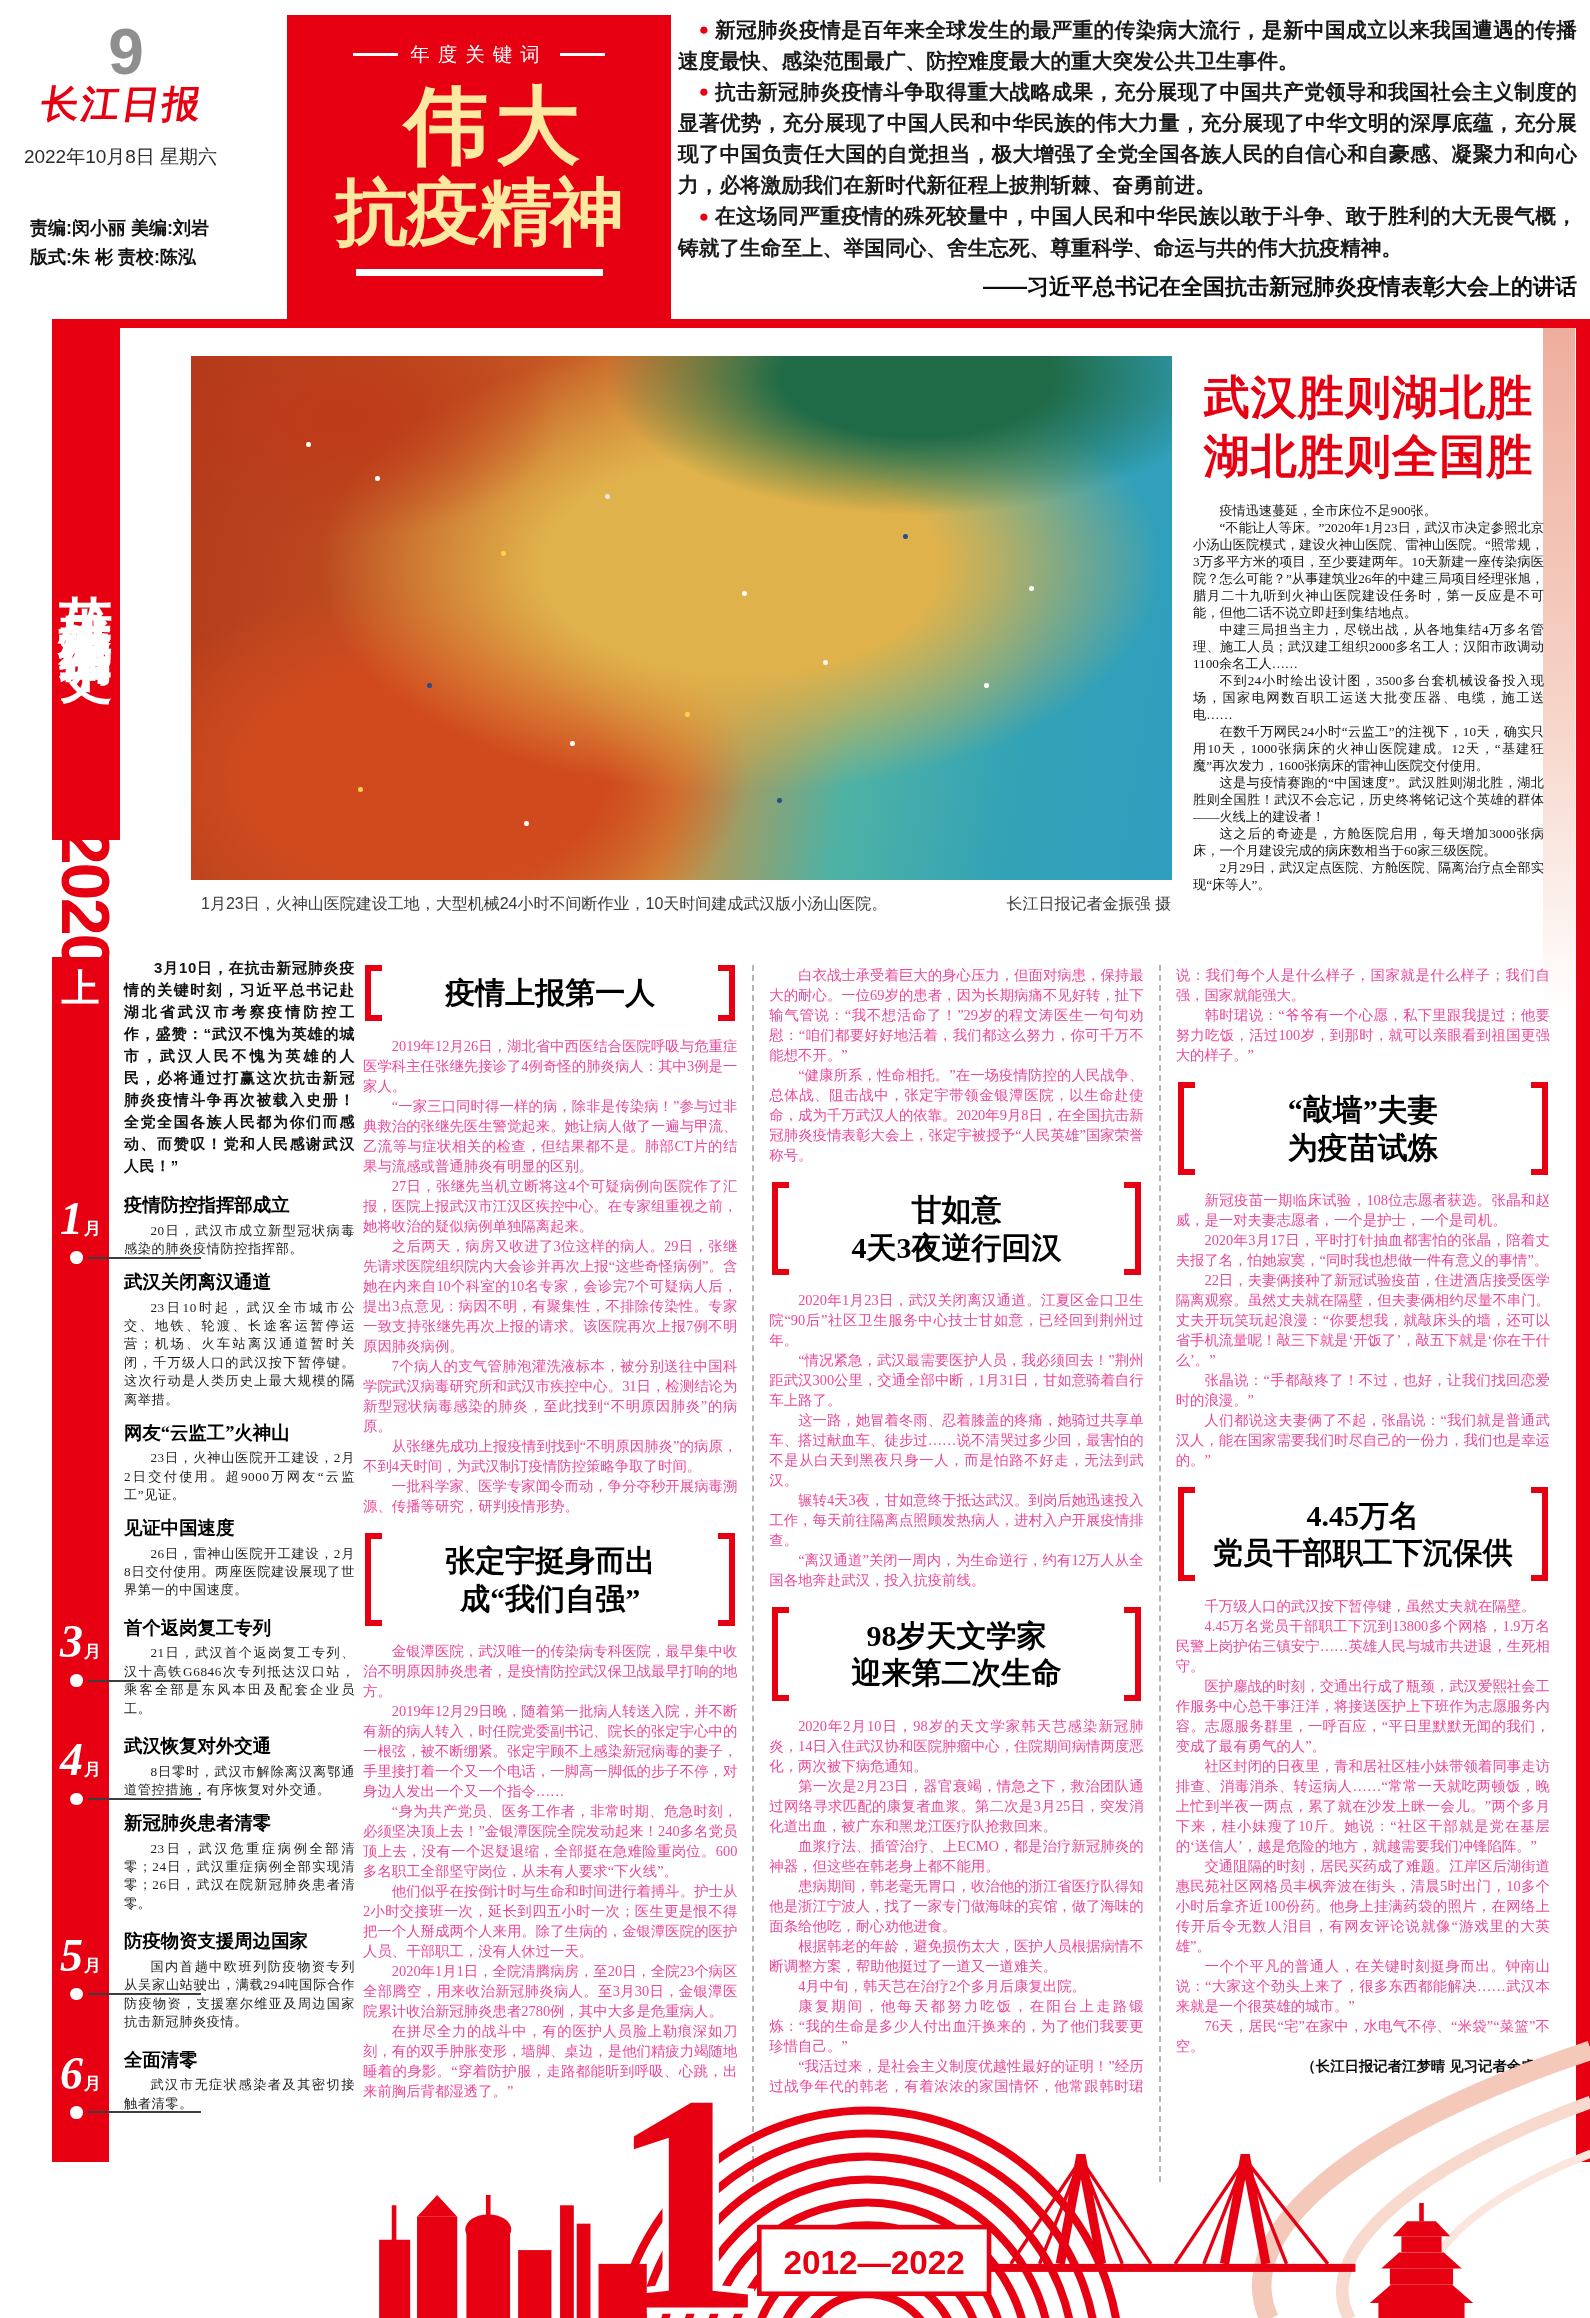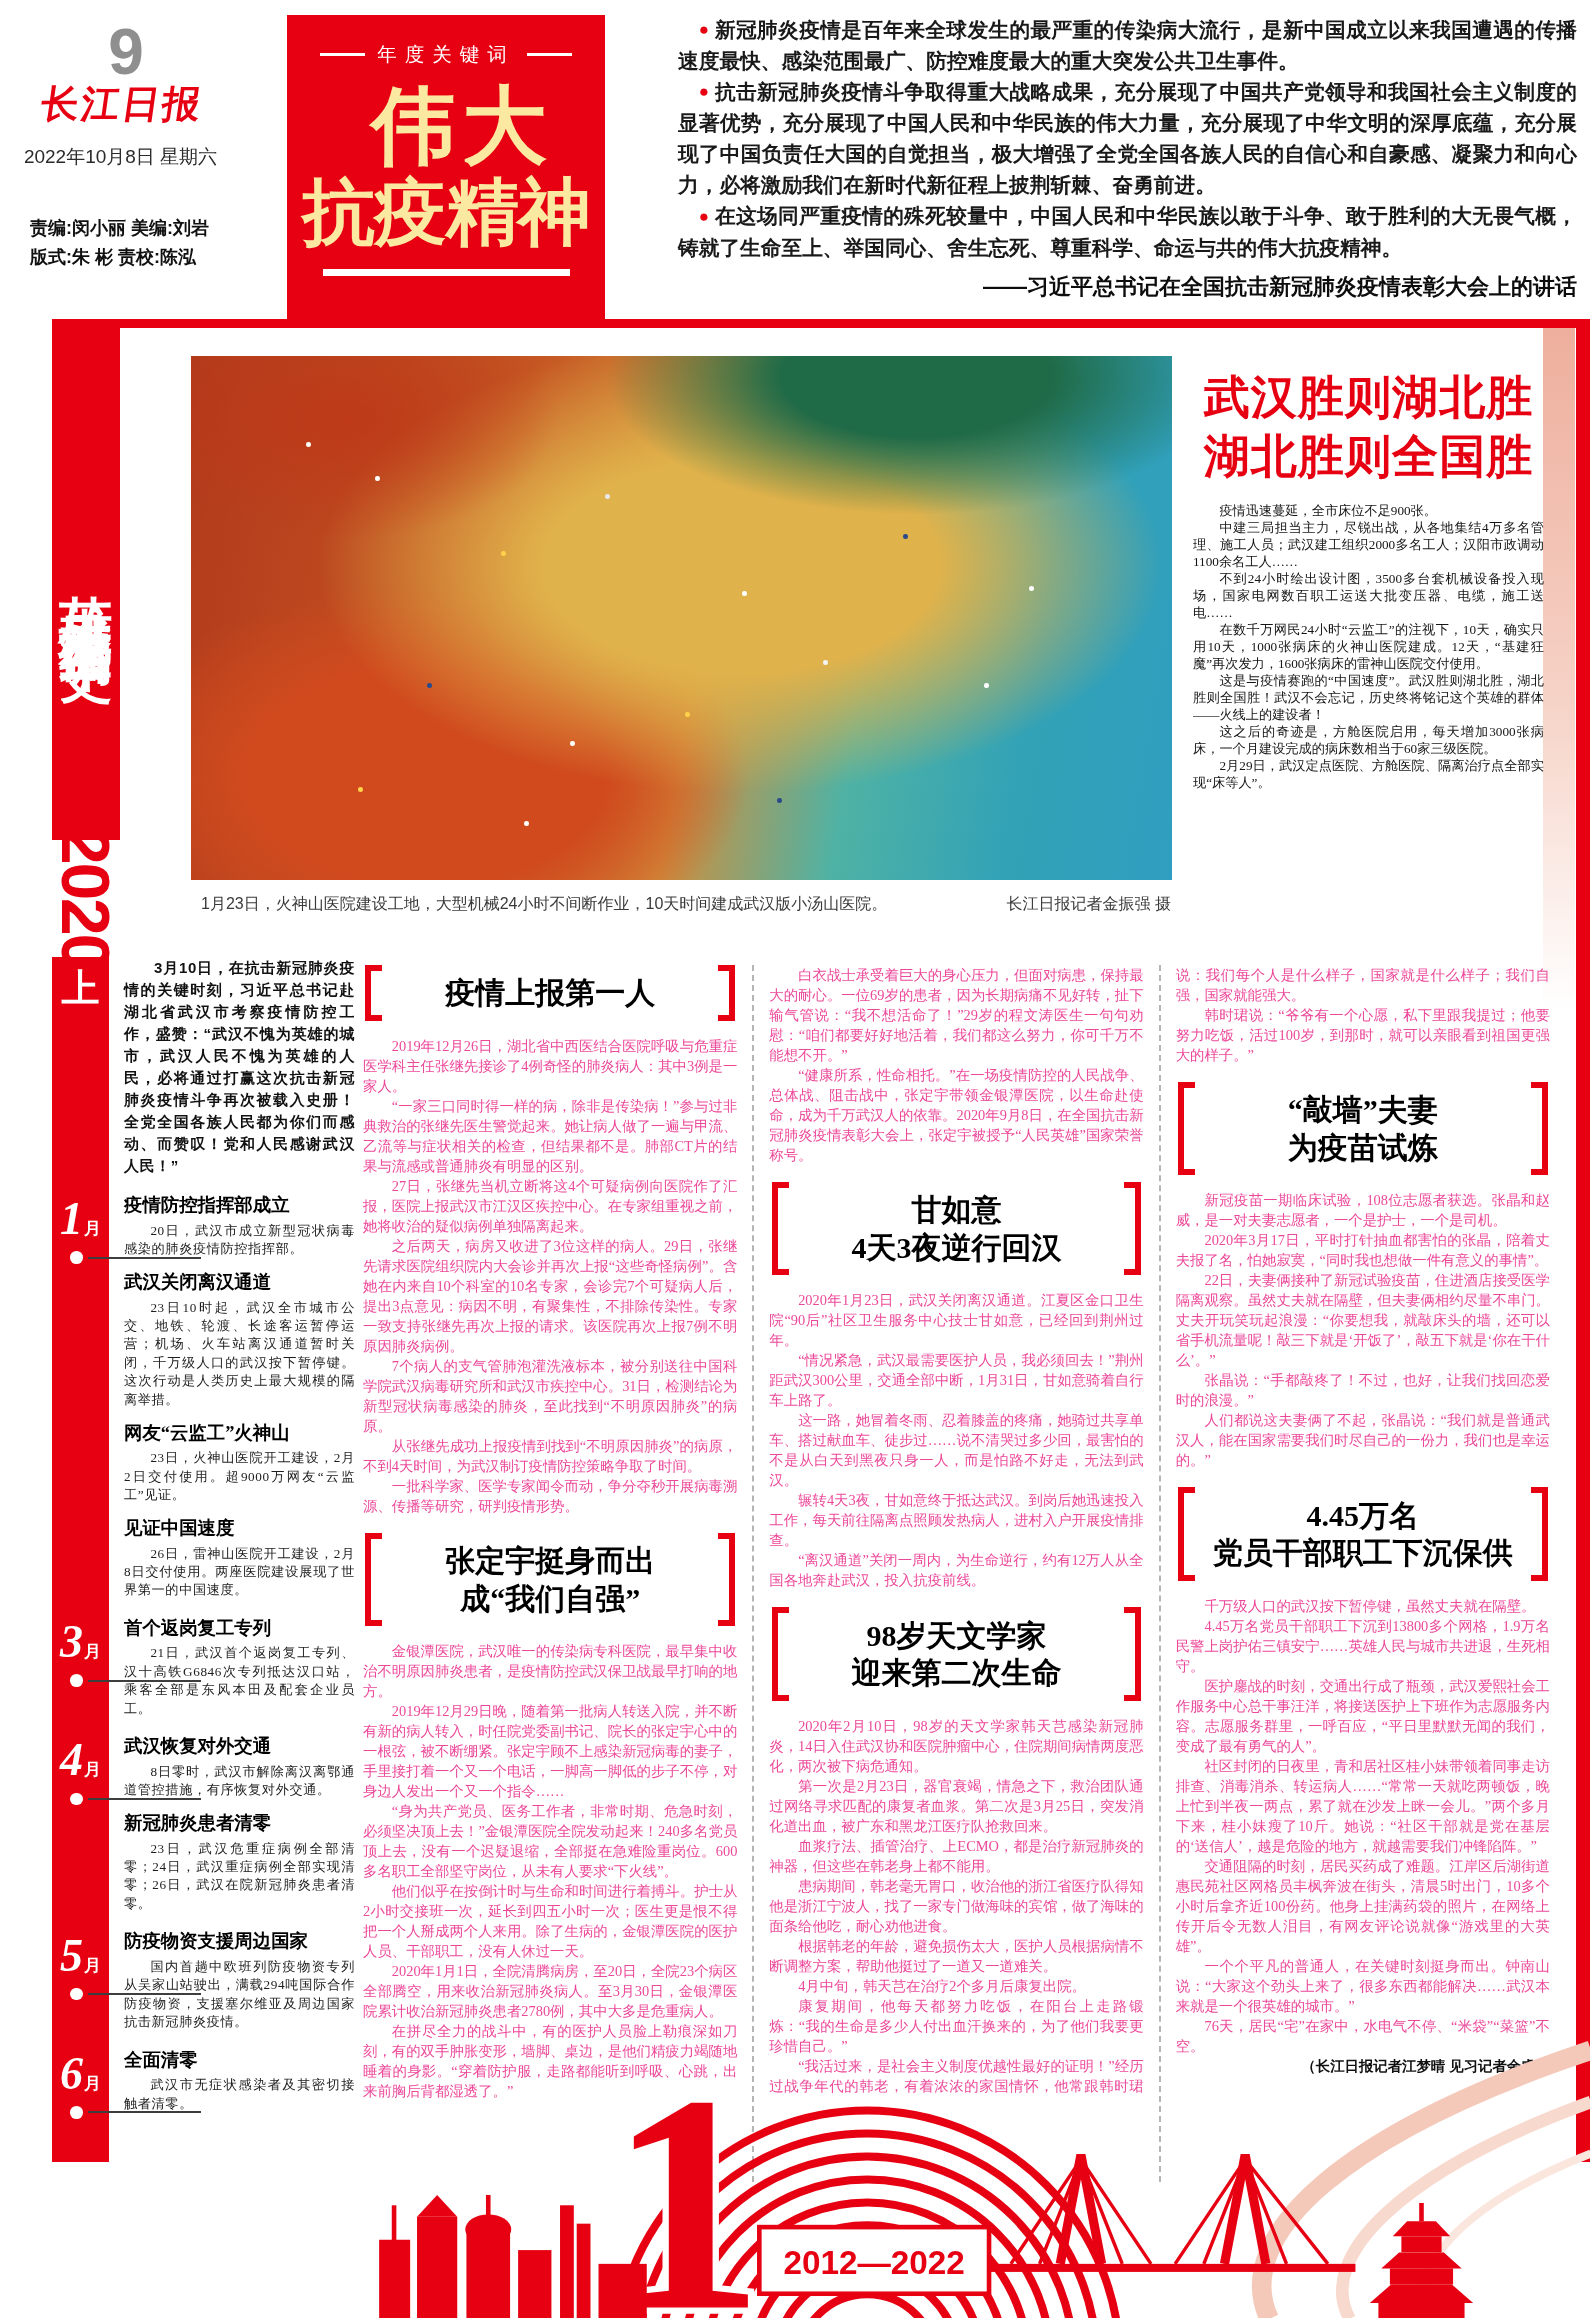--- a/index.html
+++ b/index.html
@@ -16,21 +16,21 @@
   .page-num{position:absolute;left:86px;top:19.5px;width:80px;text-align:center;
             font:700 64px/1 "Liberation Sans","DejaVu Sans",sans-serif;color:#8f8f8f;}
   .logo{position:absolute;left:36px;top:85px;width:172px;text-align:center;
         font:900 38px/1 "Liberation Serif",serif;color:var(--red);
         transform:skewX(-8deg);letter-spacing:2.3px;}
   .date-line{position:absolute;left:23px;top:145px;width:195px;text-align:center;
              font:19px/1.3 "Liberation Sans",sans-serif;color:#2b2b2b;}
   .credits{position:absolute;left:30px;top:214px;width:195px;
            font:700 18px/29px "Liberation Sans",sans-serif;color:#101010;}
 
-  .kw-box{position:absolute;left:287px;top:15px;width:318px;height:304px;
+  .kw-box{position:absolute;left:287px;top:15px;width:384px;height:304px;
           background:var(--red);color:#fff;text-align:center;}
   .kw-kicker{display:flex;align-items:center;justify-content:center;gap:12.6px;
              margin-top:30px;font:19.5px/1 "Liberation Sans",sans-serif;letter-spacing:8px;}
   .kw-kicker .kline{width:45px;height:2.9px;background:#fff;flex:none;}
   .kw-t1{margin-top:17px;font:900 85px/1.05 "Liberation Serif",serif;color:var(--yellow);letter-spacing:5.7px;margin-left:32px;}
   .kw-t2{margin-top:4.6px;font:900 73px/1.05 "Liberation Serif",serif;color:var(--yellow);letter-spacing:-1.1px;}
   .kw-bar{width:247px;height:7.5px;background:#fff;margin:17px auto 0;}
 
   .quotes{position:absolute;left:678px;top:13.8px;width:899px;}
   .quote{margin:0;font:700 20.7px/31px "Liberation Sans","DejaVu Sans",sans-serif;
@@ -166,20 +166,21 @@
   <div class="photo-cap">
     <span>1月23日，火神山医院建设工地，大型机械24小时不间断作业，10天时间建成武汉版小汤山医院。</span>
     <span class="credit">长江日报记者金振强 摄</span>
   </div>
 
   <div class="lead">
     <h2><span>武汉胜则湖北胜</span><br>
         <span>湖北胜则全国胜</span></h2>
     <div id="lead-body">
         <p>疫情迅速蔓延，全市床位不足900张。</p>
+        <p>“不能让人等床。”2020年1月23日，武汉市决定参照北京小汤山医院模式，建设火神山医院、雷神山医院。“照常规，3万多平方米的项目，至少要建两年。10天新建一座传染病医院？怎么可能？”从事建筑业26年的中建三局项目经理张旭，腊月二十九听到火神山医院建设任务时，第一反应是不可能，但他二话不说立即赶到集结地点。</p>
         <p>中建三局担当主力，尽锐出战，从各地集结4万多名管理、施工人员；武汉建工组织2000多名工人；汉阳市政调动1100余名工人……</p>
         <p>不到24小时绘出设计图，3500多台套机械设备投入现场，国家电网数百职工运送大批变压器、电缆，施工送电……</p>
         <p>在数千万网民24小时“云监工”的注视下，10天，确实只用10天，1000张病床的火神山医院建成。12天，“基建狂魔”再次发力，1600张病床的雷神山医院交付使用。</p>
         <p>这是与疫情赛跑的“中国速度”。武汉胜则湖北胜，湖北胜则全国胜！武汉不会忘记，历史终将铭记这个英雄的群体——火线上的建设者！</p>
         <p>这之后的奇迹是，方舱医院启用，每天增加3000张病床，一个月建设完成的病床数相当于60家三级医院。</p>
         <p>2月29日，武汉定点医院、方舱医院、隔离治疗点全部实现“床等人”。</p>
       </div>
   </div>
 
   <div class="timeline">

